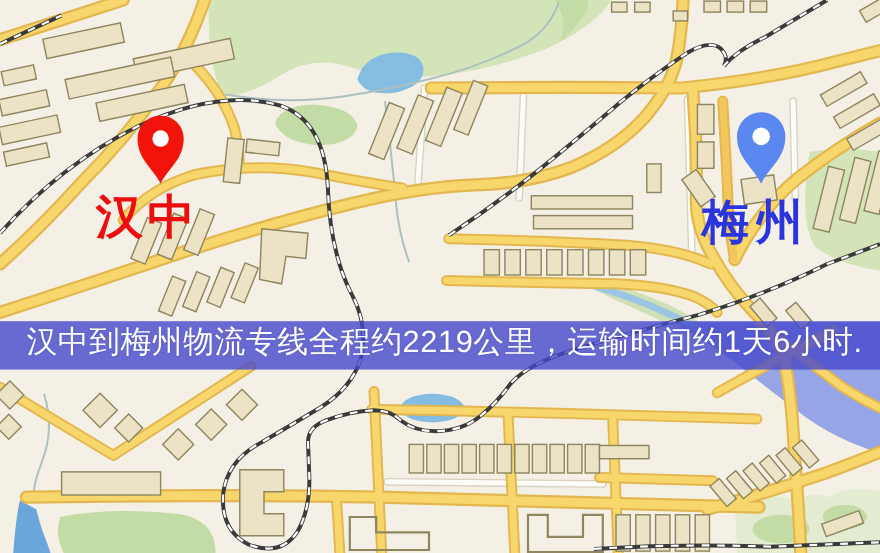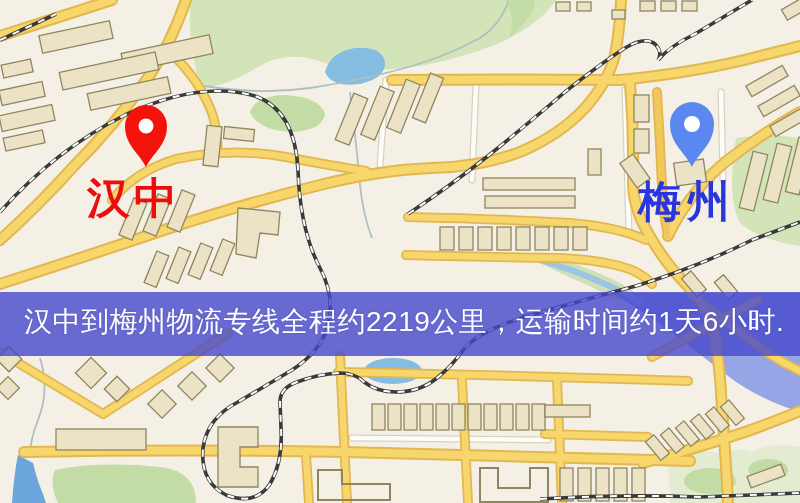--- a/index.html
+++ b/index.html
@@ -18,23 +18,23 @@
   .railbase{fill:none;stroke:#3a3a3a;stroke-width:3.6;stroke-linecap:butt;}
   .raildash{fill:none;stroke:#ffffff;stroke-width:2;stroke-dasharray:7 7;}
   .bld{fill:#ece3c7;stroke:#8f865f;stroke-width:1.3;}
   .bldline{fill:none;stroke:#8f865f;stroke-width:2;}
   .park{fill:#d3e4b8;}
   .parkdark{fill:#c3dba4;}
   .water{fill:#85bde2;}
   .stream{fill:none;stroke:#adc0c0;stroke-width:1.8;}
 
   #banner{
-    position:absolute;left:0;top:292px;width:800px;height:64px;
+    position:absolute;left:0;top:292px;width:800px;height:44px;
     background:var(--banner-bg,rgba(70,73,204,.8));
-    display:flex;align-items:center;box-sizing:border-box;padding:0 10px 4px 24px;
+    display:flex;box-sizing:border-box;padding:0 10px 4px 24px;
   }
   #banner-text{
     color:var(--banner-fg,#fff);font-size:28px;font-weight:500;letter-spacing:.5px;
     white-space:nowrap;text-shadow:0 0 2px rgba(40,40,150,.35);
   }
   .pin{position:absolute;}
   .marker-label{position:absolute;font-weight:700;font-size:43px;line-height:1;white-space:nowrap;}
   #origin-label{left:87px;top:177px;color:var(--origin-label,#ee0d0d);letter-spacing:4px;}
   #dest-label{left:638px;top:183px;color:var(--dest-label,#2a35dd);letter-spacing:6px;font-family:Liberation Mono, monospace;}
 </style>

